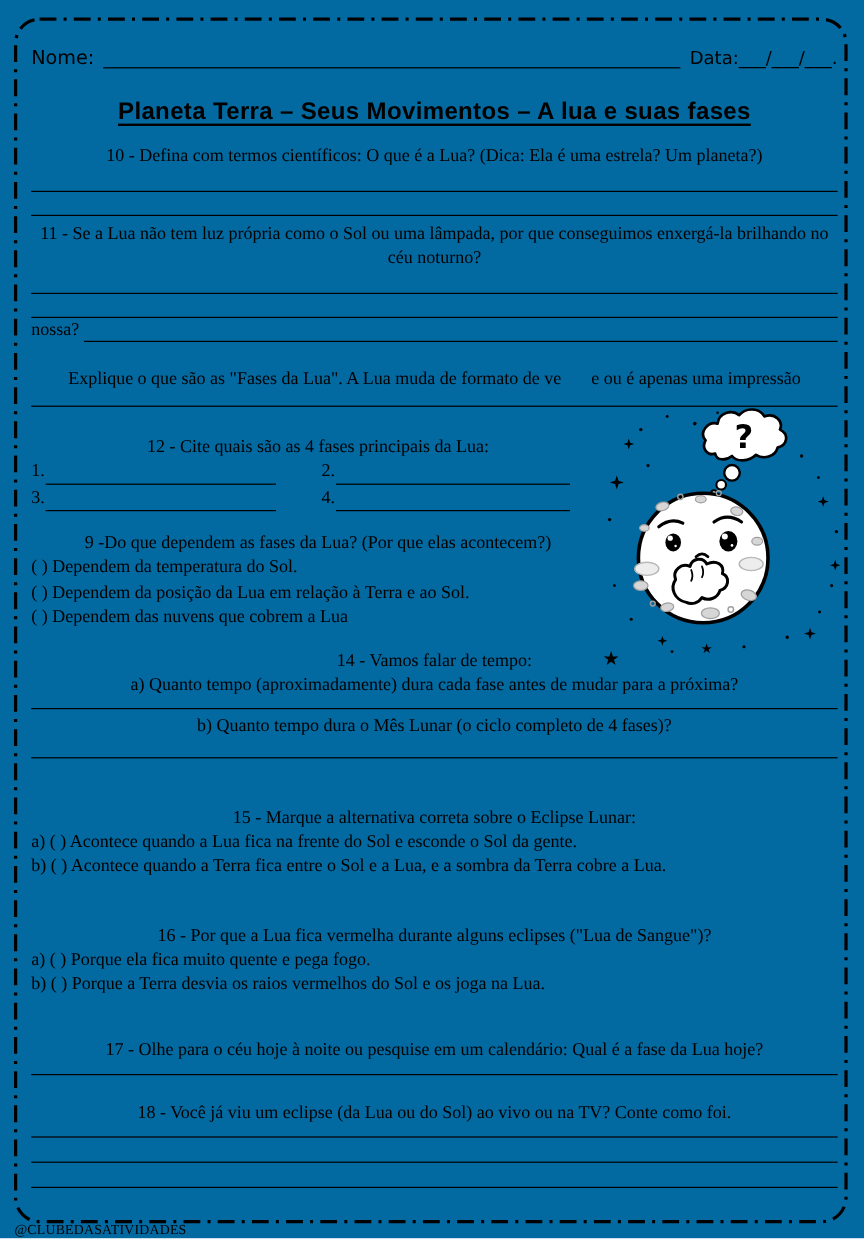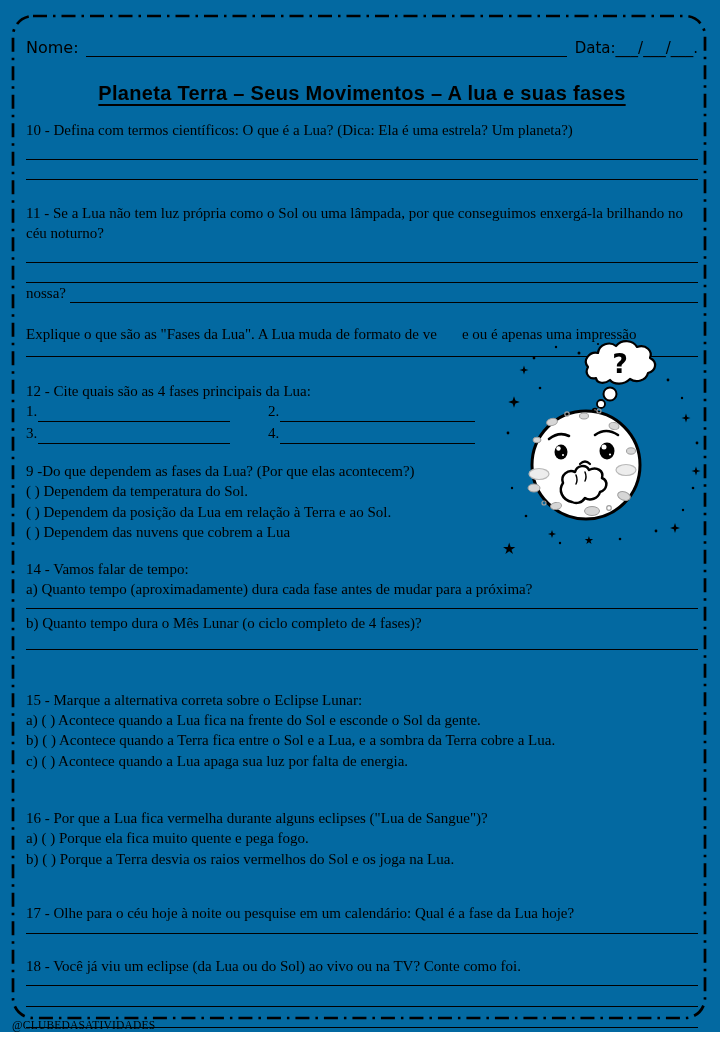--- a/index.html
+++ b/index.html
@@ -12,21 +12,21 @@
   .hdr{display:flex;align-items:flex-end;font-family:"DejaVu Sans",sans-serif;font-size:16px;height:27px;}
   .hdr .nm{margin-right:7px;white-space:nowrap;}
   .name-line{flex:1;border-bottom:1.8px solid #000;height:22px;margin-right:8px;}
   .hdr .date{white-space:nowrap;font-size:15px;}
 
   .title{margin-top:22px;text-align:center;font-family:Liberation Sans, sans-serif;font-weight:bold;
          font-size:20px;line-height:28px;letter-spacing:.3px;text-decoration:underline;
          text-decoration-thickness:2px;text-underline-offset:4px;}
 
   
-  .q{font-size:15px;line-height:20px;}
+  .q{font-size:15px;line-height:20px;text-align:center;}
   .opt{font-size:15px;line-height:20.5px;}
   .ans{border-bottom:1.6px solid #000;}
   .h9{height:9px}.h10{height:10px}.h12{height:12px}.h16{height:16px}.h19{height:19px}.h20{height:20px}
   .nowrap{white-space:nowrap;}
   .gap{display:inline-block;width:25px;}
   .flexline{display:flex;align-items:flex-end;}
   .fill-line{flex:1;border-bottom:1.6px solid #000;height:16px;margin-left:4px;}
 
   .narrow{width:478px;}
   .blanks-grid{display:grid;grid-template-columns:204px 207px;column-gap:38px;row-gap:1px;width:478px;}
@@ -53,21 +53,21 @@
       <span class="name-line"></span>
       <span class="date"><span>Data:</span><span>___/___/___.</span></span>
     </div>
 
     <div class="title">Planeta Terra – Seus Movimentos – A lua e suas fases</div>
 
     <div class="q nowrap" style="margin-top:13px">10 - Defina com termos científicos: O que é a Lua? (Dica: Ela é uma estrela? Um planeta?)</div>
     <div class="ans h19"></div>
     <div class="ans h19"></div>
 
-    <div class="q" style="margin-top:23px">11 - Se a Lua não tem luz própria como o Sol ou uma lâmpada, por que conseguimos enxergá-la brilhando no céu noturno?</div>
+    <div class="q" style="margin-top:5px">11 - Se a Lua não tem luz própria como o Sol ou uma lâmpada, por que conseguimos enxergá-la brilhando no céu noturno?</div>
     <div class="ans h19"></div>
     <div class="ans h19"></div>
 
     <div class="q flexline">
       <span>nossa?</span>
       <span class="fill-line"></span>
     </div>
     <div class="q nowrap" style="margin-top:21px"><span>Explique o que são as "Fases da Lua". A Lua muda de formato de ve</span><span class="gap"></span><span>e ou é apenas uma impressão</span></div>
     <div class="ans h12"></div>
 
@@ -98,21 +98,20 @@
 
     <div class="q" style="margin-top:16px">14 - Vamos falar de tempo:</div>
     <div class="q nowrap">a) Quanto tempo (aproximadamente) dura cada fase antes de mudar para a próxima?</div>
     <div class="ans h9"></div>
     <div class="q nowrap" style="margin-top:4px">b) Quanto tempo dura o Mês Lunar (o ciclo completo de 4 fases)?</div>
     <div class="ans h16"></div>
 
     <div class="q" style="margin-top:40px">15 - Marque a alternativa correta sobre o Eclipse Lunar:</div>
     <div class="opt nowrap">a) ( ) Acontece quando a Lua fica na frente do Sol e esconde o Sol da gente.</div>
     <div class="opt nowrap">b) ( ) Acontece quando a Terra fica entre o Sol e a Lua, e a sombra da Terra cobre a Lua.</div>
-    <div class="opt nowrap">c) ( ) Acontece quando a Lua apaga sua luz por falta de energia.</div>
 
     <div class="q" style="margin-top:37px">16 - Por que a Lua fica vermelha durante alguns eclipses ("Lua de Sangue")?</div>
     <div class="opt nowrap">a) ( ) Porque ela fica muito quente e pega fogo.</div>
     <div class="opt nowrap">b) ( ) Porque a Terra desvia os raios vermelhos do Sol e os joga na Lua.</div>
 
     <div class="q nowrap" style="margin-top:34px">17 - Olhe para o céu hoje à noite ou pesquise em um calendário: Qual é a fase da Lua hoje?</div>
     <div class="ans h10"></div>
 
     <div class="q nowrap" style="margin-top:22px">18 - Você já viu um eclipse (da Lua ou do Sol) ao vivo ou na TV? Conte como foi.</div>
     <div class="ans h9"></div>

